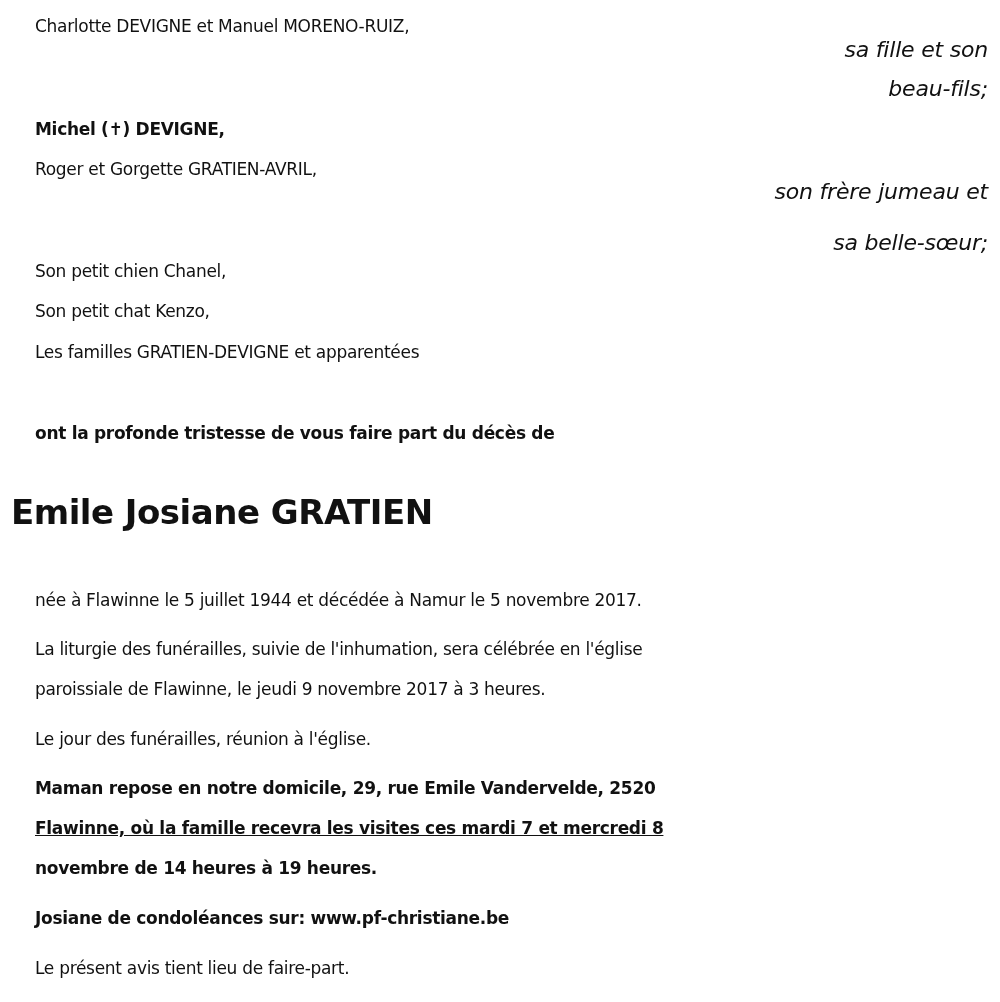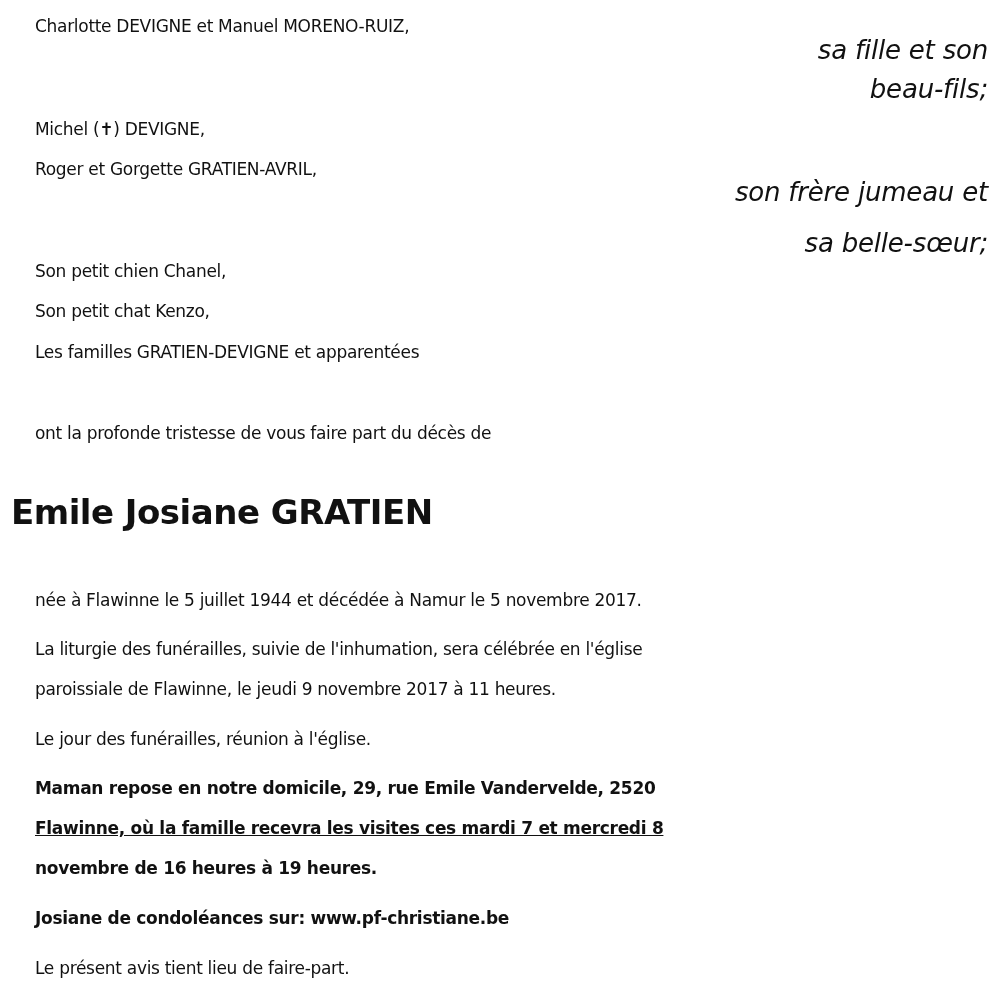--- a/index.html
+++ b/index.html
@@ -1,47 +1,47 @@
 <!DOCTYPE html>
 <html><head>
   <meta charset="utf-8">
   <style>
     html, body { margin: 0; padding: 0; background: #ffffff; }
     body {
       width: 1000px; height: 1002px; overflow: hidden; position: relative;
       font-family: "DejaVu Sans", sans-serif; color: #111111;
     }
     .line { position: absolute; left: 5px; font-size: 17px; line-height: 28px; white-space: nowrap; letter-spacing: -0.3px; margin-left: 30px; }
-    .right { position: absolute; right: 12px; font-size: 26px; line-height: 28px; font-style: italic; white-space: nowrap; text-align: right; letter-spacing: -0.2px; }
+    .right { position: absolute; right: 12px; font-size: 22px; line-height: 28px; font-style: italic; white-space: nowrap; text-align: right; letter-spacing: -0.2px; }
     .title { position: absolute; left: 11px; top: 492px; font-size: 34px; font-weight: bold; line-height: 40px; letter-spacing: -0.5px; white-space: nowrap; }
     .bold { font-weight: bold; }
   </style>
 </head>
 <body>
 
 <div class="line" style="top:12px;">Charlotte DEVIGNE et Manuel MORENO-RUIZ,</div>
 <div class="right" style="top:36px;">sa fille et son</div>
 <div class="right" style="top:75px;">beau-fils;</div>
 
-<div class="line" style="top:115px;">Michel (✝) DEVIGNE,</div>
+<div class="line" style="top:115px;font-weight:bold;">Michel (✝) DEVIGNE,</div>
 <div class="line" style="top:155px;">Roger et Gorgette GRATIEN-AVRIL,</div>
 <div class="right" style="top:178px;">son frère jumeau et</div>
 <div class="right" style="top:229px;">sa belle-sœur;</div>
 
 <div class="line" style="top:257px;">Son petit chien Chanel,</div>
 <div class="line" style="top:297px;">Son petit chat Kenzo,</div>
 <div class="line" style="top:338px;">Les familles GRATIEN-DEVIGNE et apparentées</div>
 
-<div class="line" style="top:419px;">ont la profonde tristesse de vous faire part du décès de</div>
+<div class="line" style="top:419px;font-weight:bold;">ont la profonde tristesse de vous faire part du décès de</div>
 
 <div class="title">Emile Josiane GRATIEN</div>
 
 <div class="line" style="top:586px;">née à Flawinne le 5 juillet 1944 et décédée à Namur le 5 novembre 2017.</div>
 <div class="line" style="top:635px;">La liturgie des funérailles, suivie de l'inhumation, sera célébrée en l'église</div>
-<div class="line" style="top:675px;">paroissiale de Flawinne, le jeudi 9 novembre 2017 à 11 heures.</div>
+<div class="line" style="top:675px;">paroissiale de Flawinne, le jeudi 9 novembre 2017 à 3 heures.</div>
 <div class="line" style="top:725px;">Le jour des funérailles, réunion à l'église.</div>
 
 <div class="line bold" style="top:774px;">Maman repose en notre domicile, 29, rue Emile Vandervelde, 2520</div>
 <div class="line bold" style="top:814px;text-decoration:underline;">Flawinne, où la famille recevra les visites ces mardi 7 et mercredi 8</div>
-<div class="line bold" style="top:854px;">novembre de 16 heures à 19 heures.</div>
+<div class="line bold" style="top:854px;">novembre de 14 heures à 19 heures.</div>
 
 <div class="line bold" style="top:904px;">Josiane de condoléances sur: www.pf-christiane.be</div>
 <div class="line" style="top:954px;">Le présent avis tient lieu de faire-part.</div>
 
 </body></html>

